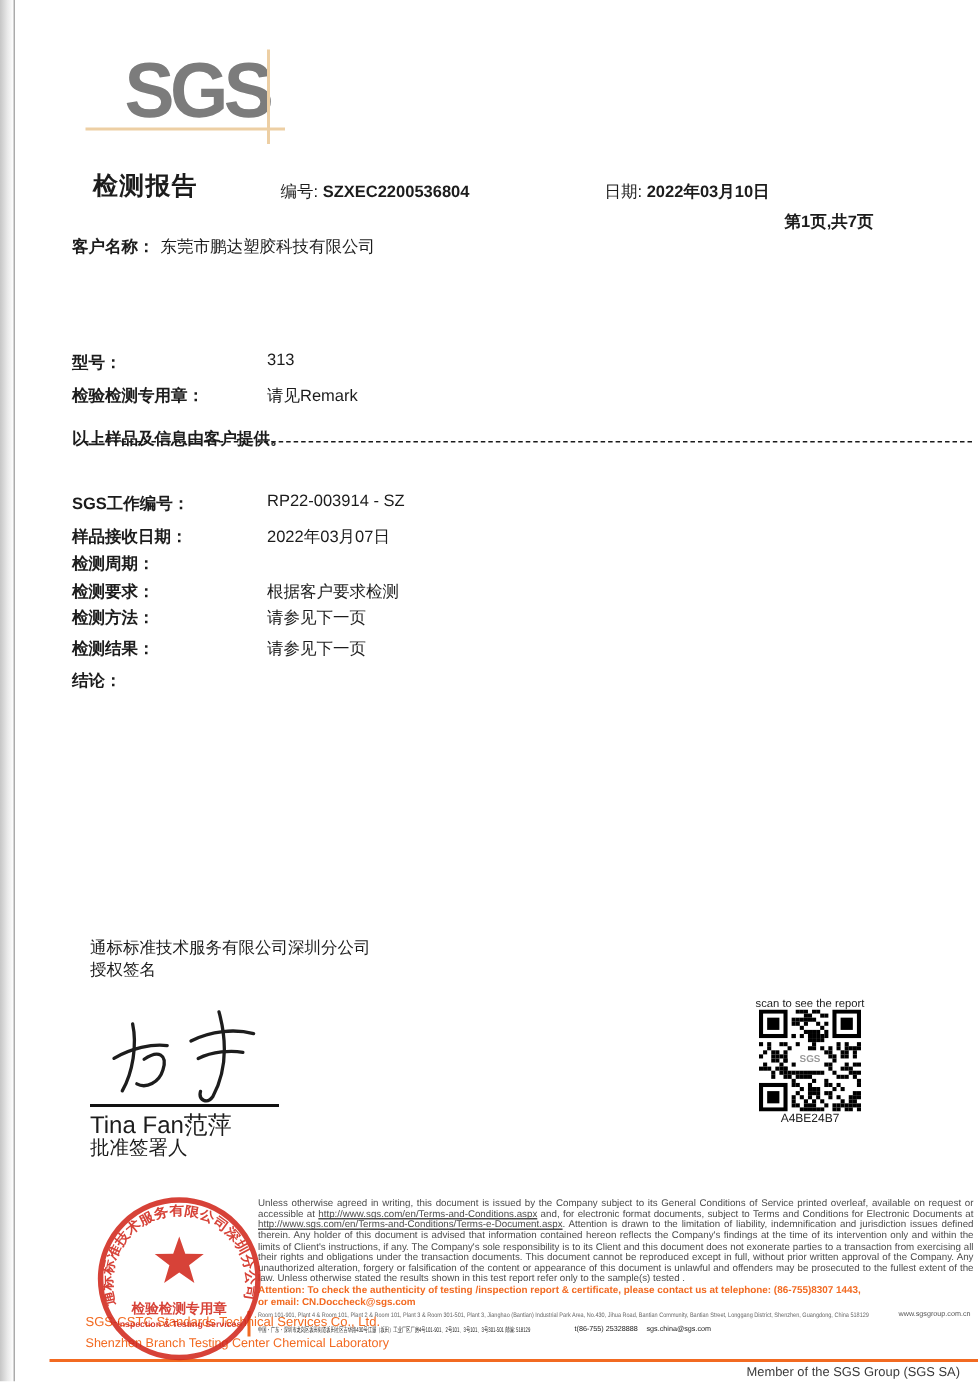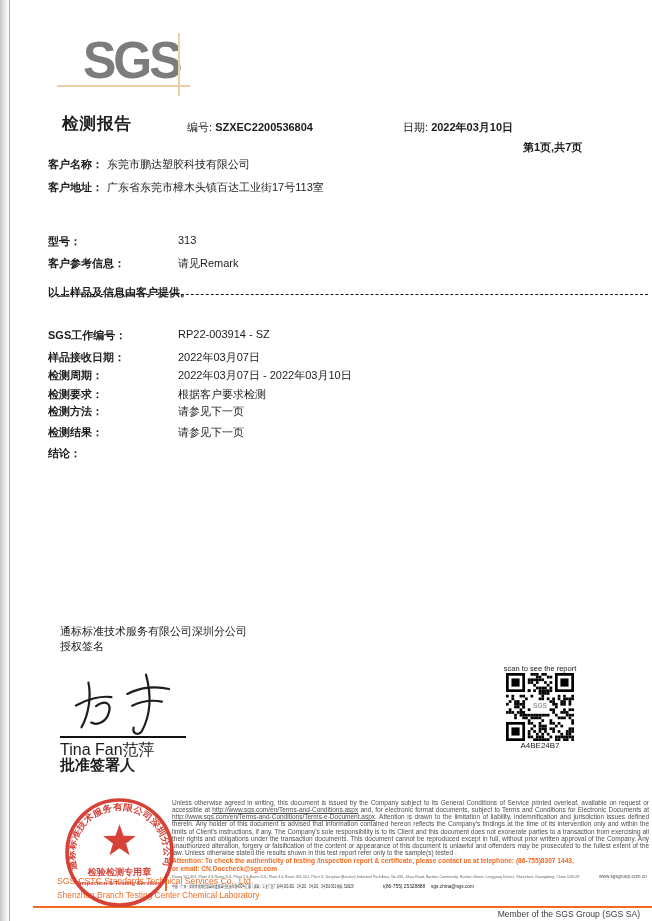--- a/index.html
+++ b/index.html
@@ -33,21 +33,21 @@
   #note{left:48px;top:285px;font-size:11px;font-weight:600;}
   #divider{left:56px;top:294px;width:592px;height:0;border-top:1.6px dashed #1a1a1a;}
   #conclusion-lbl{left:48px;top:446px;font-size:11px;font-weight:600;}
   #conclusion{left:178px;top:446px;width:434px;font-size:11px;line-height:15.4px;text-align:left;}
   
   #sig-company{left:60px;top:624px;font-size:11px;}
   #sig-auth{left:60px;top:639px;font-size:11px;}
   #sig-svg{left:62px;top:668px;}
   #sig-line{left:60px;top:736px;width:126px;height:1.6px;background:#111;}
   #sig-name{left:60px;top:740px;font-size:16px;font-weight:400;}
-  #sig-role{left:60px;top:756px;font-size:15px;font-weight:bold;}
+  #sig-role{left:60px;top:756px;font-size:13px;}
   
   #qr-caption{left:500px;top:664px;width:80px;text-align:center;font-size:7.5px;color:#222;}
   #qr-box{left:506px;top:673px;width:68px;height:68px;}
   #qr-code-id{left:500px;top:741px;width:80px;text-align:center;font-size:8px;color:#222;}
   
   #stamp{left:63px;top:796px;opacity:.88;z-index:5;}
   #co-en{left:57px;top:876px;font-size:8.7px;color:#f26a21;z-index:2;white-space:nowrap;}
   #lab-en{left:57px;top:890px;font-size:8.4px;color:#f26a21;z-index:2;white-space:nowrap;}
   #footer-text{left:172px;top:799px;width:477px;z-index:1;}
   #legal{font-size:6.5px;line-height:7.15px;color:#4d4d4d;text-align:justify;}
@@ -77,46 +77,41 @@
 
   <div class="abs" id="doc-title">检测报告</div>
   <div class="abs hdr" id="hdr-no"><span>编号:</span> <b>SZXEC2200536804</b></div>
   <div class="abs hdr" id="hdr-date"><span>日期:</span> <b>2022年03月10日</b></div>
   <div class="abs hdr" id="hdr-page">第1页,共7页</div>
 
   <div class="abs row" style="top:157px">
       <span class="lbl">客户名称：</span>
       <span class="valA">东莞市鹏达塑胶科技有限公司</span>
     </div>
-  <div class="abs row" style="top:180px">
-      <span class="lbl">客户地址：</span>
-      <span class="valA">广东省东莞市樟木头镇百达工业街17号113室</span>
-    </div>
   <div class="abs row" style="top:234px">
       <span class="lbl">型号：</span>
       <span class="valB">313</span>
     </div>
   <div class="abs row" style="top:256px">
-      <span class="lbl">客户参考信息：</span>
+      <span class="lbl">检验检测专用章：</span>
       <span class="valB">请见Remark</span>
     </div>
   <div class="abs" id="note">以上样品及信息由客户提供。</div>
   <div class="abs" id="divider"></div>
 
   <div class="abs row" style="top:328px">
       <span class="lbl">SGS工作编号：</span>
       <span class="valB">RP22-003914 - SZ</span>
     </div>
   <div class="abs row" style="top:350px">
       <span class="lbl">样品接收日期：</span>
       <span class="valB">2022年03月07日</span>
     </div>
   <div class="abs row" style="top:368px">
       <span class="lbl">检测周期：</span>
-      <span class="valB">2022年03月07日 - 2022年03月10日</span>
     </div>
   <div class="abs row" style="top:387px">
       <span class="lbl">检测要求：</span>
       <span class="valB">根据客户要求检测</span>
     </div>
   <div class="abs row" style="top:404px">
       <span class="lbl">检测方法：</span>
       <span class="valB">请参见下一页</span>
     </div>
   <div class="abs row" style="top:425px">

